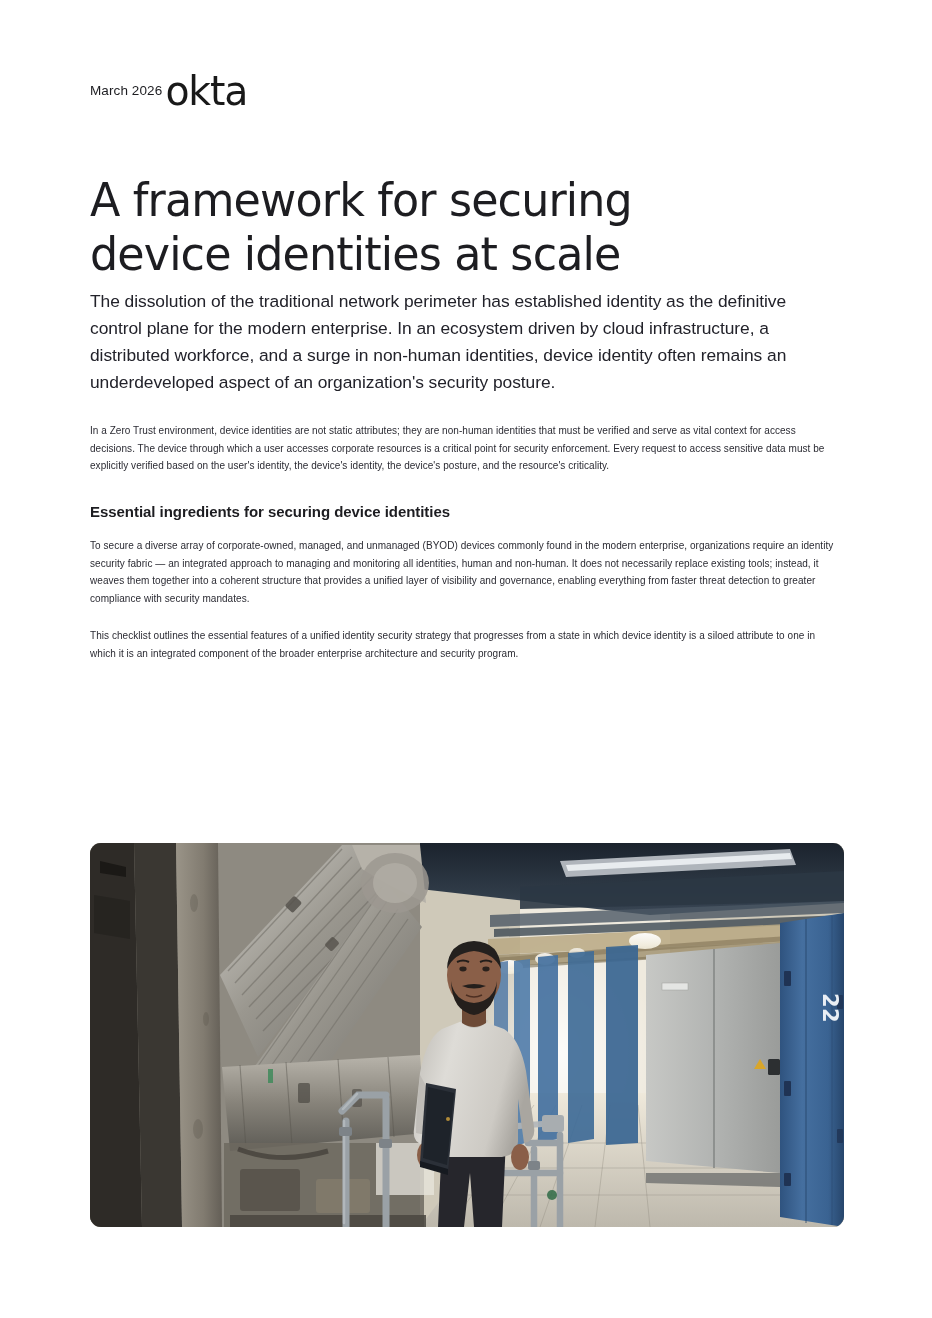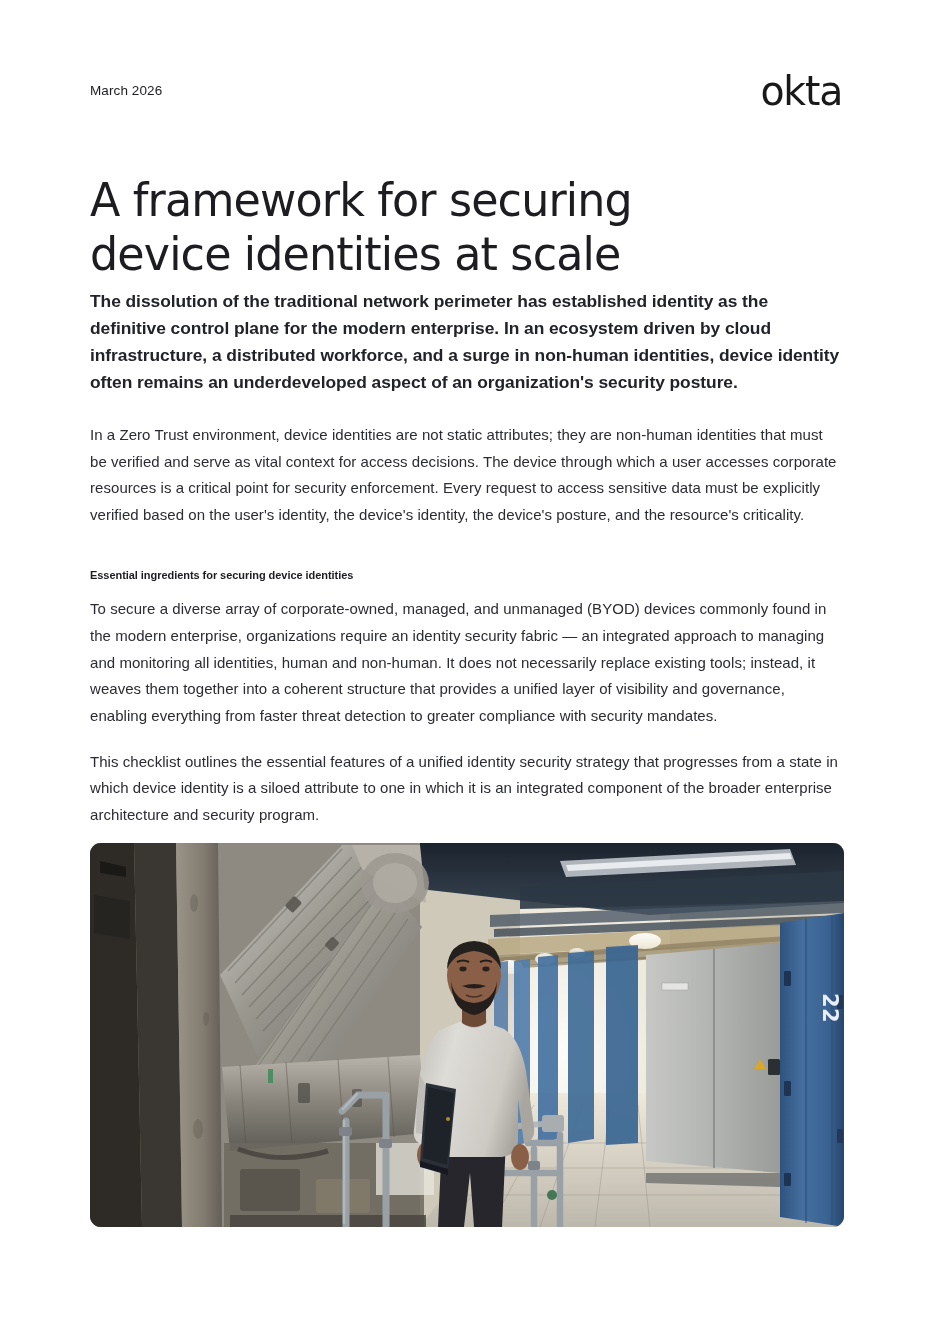--- a/index.html
+++ b/index.html
@@ -24,21 +24,21 @@
 
   
   .header {
     position: absolute;
     left: 90px;
     top: 76px;
     width: 752px;
     height: 40px;
     display: flex;
     align-items: flex-start;
-    justify-content: space-between;
+    justify-content: flex-start;
   }
   .doc-date {
     font-size: 13.5px;
     letter-spacing: 0.1px;
     color: #1d1d21;
     line-height: 1;
     padding-top: 8px;
   }
   .logo {
     font-size: 41px;
@@ -74,39 +74,39 @@
     top: 288px;
     width: 752px;
   }
 
   .lead {
     font-size: 17.4px;
     line-height: 1.55;
     color: #22222a;
     letter-spacing: -0.05px;
     margin: 0 0 26px 0;
-    font-weight: 700;
+    font-weight: 400;
   }
 
   .body-p {
-    font-size: 15px;
+    font-size: 10px;
     line-height: 1.78;
     color: #2b2b33;
     letter-spacing: 0.05px;
     margin: 0 0 19px 0;
     font-weight: 400;
   }
 
   .section-head {
-    font-size: 11px;
+    font-size: 15px;
     line-height: 1.5;
     font-weight: 700;
     color: #1d1d21;
     letter-spacing: -0.05px;
-    margin: 38px 0 13px 0;
+    margin: 26px 0 13px 0;
   }
 
   
   .photo {
     position: absolute;
     left: 90px;
     top: 843px;
     width: 754px;
     height: 384px;
     border-radius: 11px;

